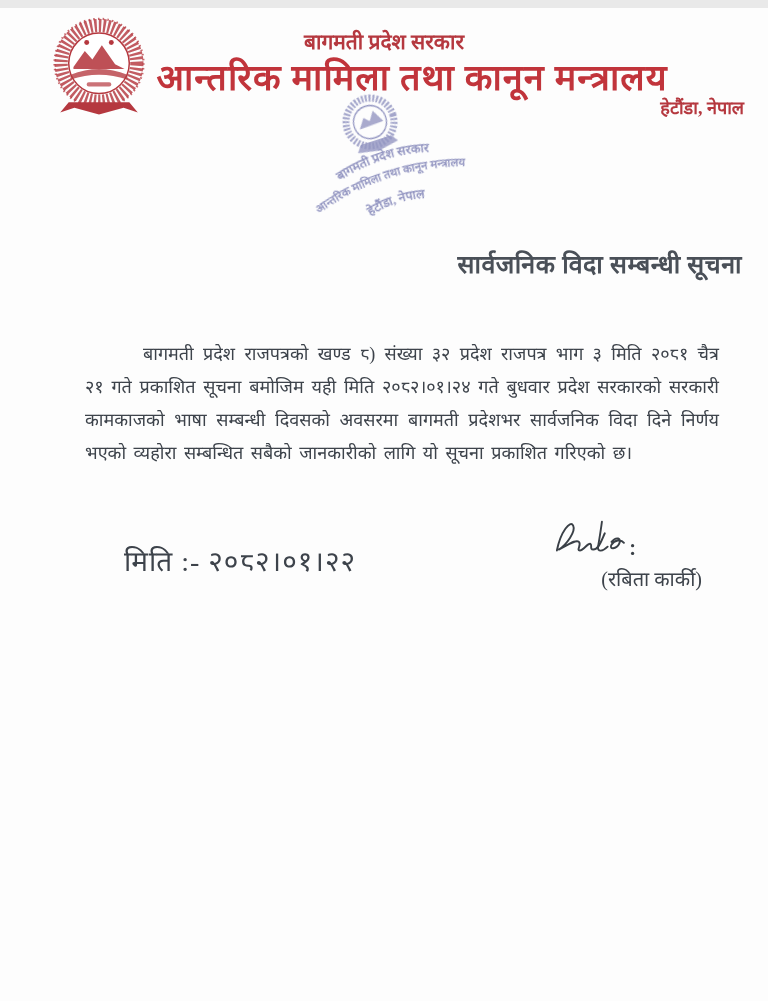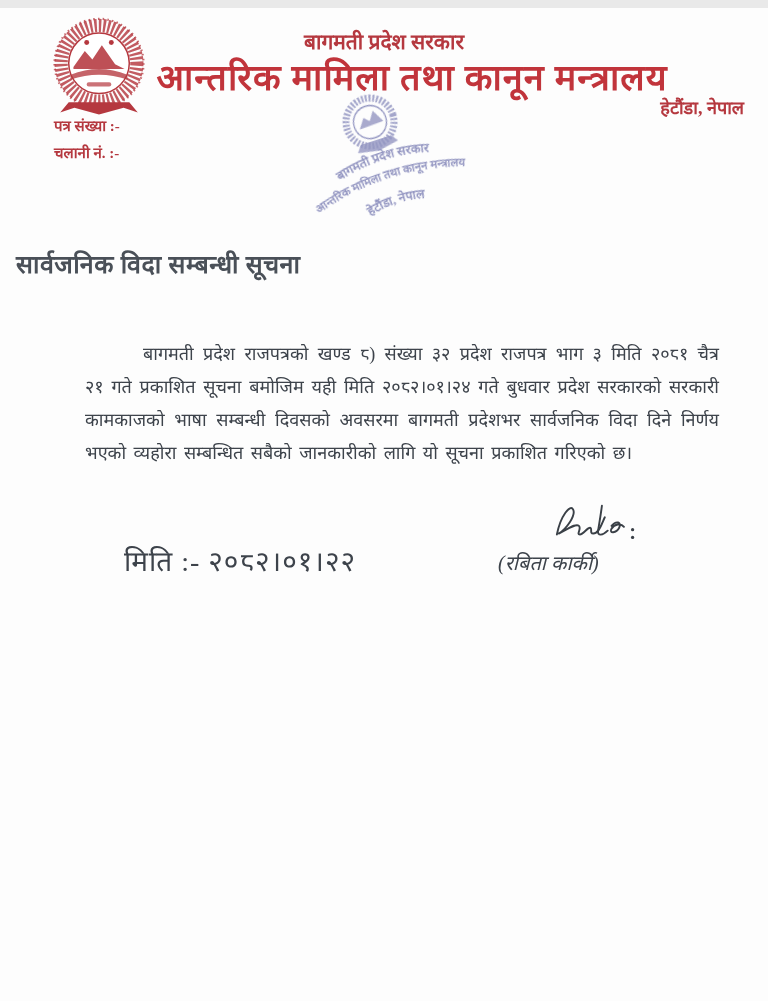--- a/index.html
+++ b/index.html
@@ -55,45 +55,44 @@
     width:204px;height:148px;
     color:var(--stamp);
     opacity:.82;
     transform:rotate(-18deg);
     filter:blur(.3px);
   }
   .stamp text{fill:currentColor;font-weight:bold;}
   
   .title{
     position:absolute;left:16px;right:26px;top:238px;
-    text-align:left;
+    text-align:right;
     font-size:25px;font-weight:600;
     color:var(--title-ink);
     letter-spacing:.5px;
   }
   .body-text{
     position:absolute;left:85px;top:330px;
     width:634px;
     font-size:18px;line-height:33px;
     text-align:justify;text-indent:58px;
     color:var(--ink);
     word-spacing:3px;
   }
   .date-line{
     position:absolute;left:124px;top:533px;
     font-size:28px;
     color:var(--ink);
     letter-spacing:1px;
   }
   .sign-block{
-    position:absolute;left:498px;top:492px;
+    position:absolute;left:498px;top:508px;
     width:204px;
-    text-align:left;
+    text-align:right;
     color:var(--ink);
-    font-style:italic;
   }
   .signature-svg{
     width:106px;height:46px;
     margin:0 auto 2px;
     display:block;
     color:#3a4047;
   }
   .sign-name{font-size:20px;line-height:30px;}
   .sign-title{font-size:20px;line-height:32px;}
 </style>
@@ -111,24 +110,20 @@
     <path d="M33 54 L45 37 L53 46 L63 31 L77 51 L87 56 L33 56 Z" fill="currentColor" opacity="0.88"></path>
     <path d="M30 62 Q60 50 90 62 L90 67 Q60 57 30 67 Z" fill="currentColor" opacity="0.78"></path>
     <rect x="47" y="70" width="26" height="4.5" rx="2.2" fill="currentColor" opacity="0.7"></rect>
     <path d="M28 91 L92 91 L101 102 L86 97 L60 104 L34 97 L19 102 Z" fill="currentColor"></path>
   </svg>
 
   <div class="gov-line">बागमती प्रदेश सरकार</div>
   <div class="ministry-line">आन्तरिक मामिला तथा कानून मन्त्रालय</div>
   <div class="location-line">हेटौंडा, नेपाल</div>
 
-  <div class="ref">
-    <div>पत्र संख्या :-</div>
-    <div>चलानी नं. :-</div>
-  </div>
 
   <svg class="stamp" viewBox="0 0 204 148" aria-hidden="true">
     <defs>
       <path id="arc1" d="M 50 80 Q 102 64 154 80"></path>
       <path id="arc2" d="M 26 103 Q 102 79 178 103"></path>
       <path id="arc3" d="M 64 124 Q 102 111 140 124"></path>
     </defs>
     <circle cx="102" cy="32" r="24" fill="none" stroke="currentColor" stroke-width="7" stroke-dasharray="2 1.7" opacity="0.85"></circle>
     <circle cx="102" cy="32" r="16.5" fill="none" stroke="currentColor" stroke-width="1.3"></circle>
     <path d="M90 36 L97 26 L102 31 L108 22 L115 35 Z" fill="currentColor" opacity="0.8"></path>

